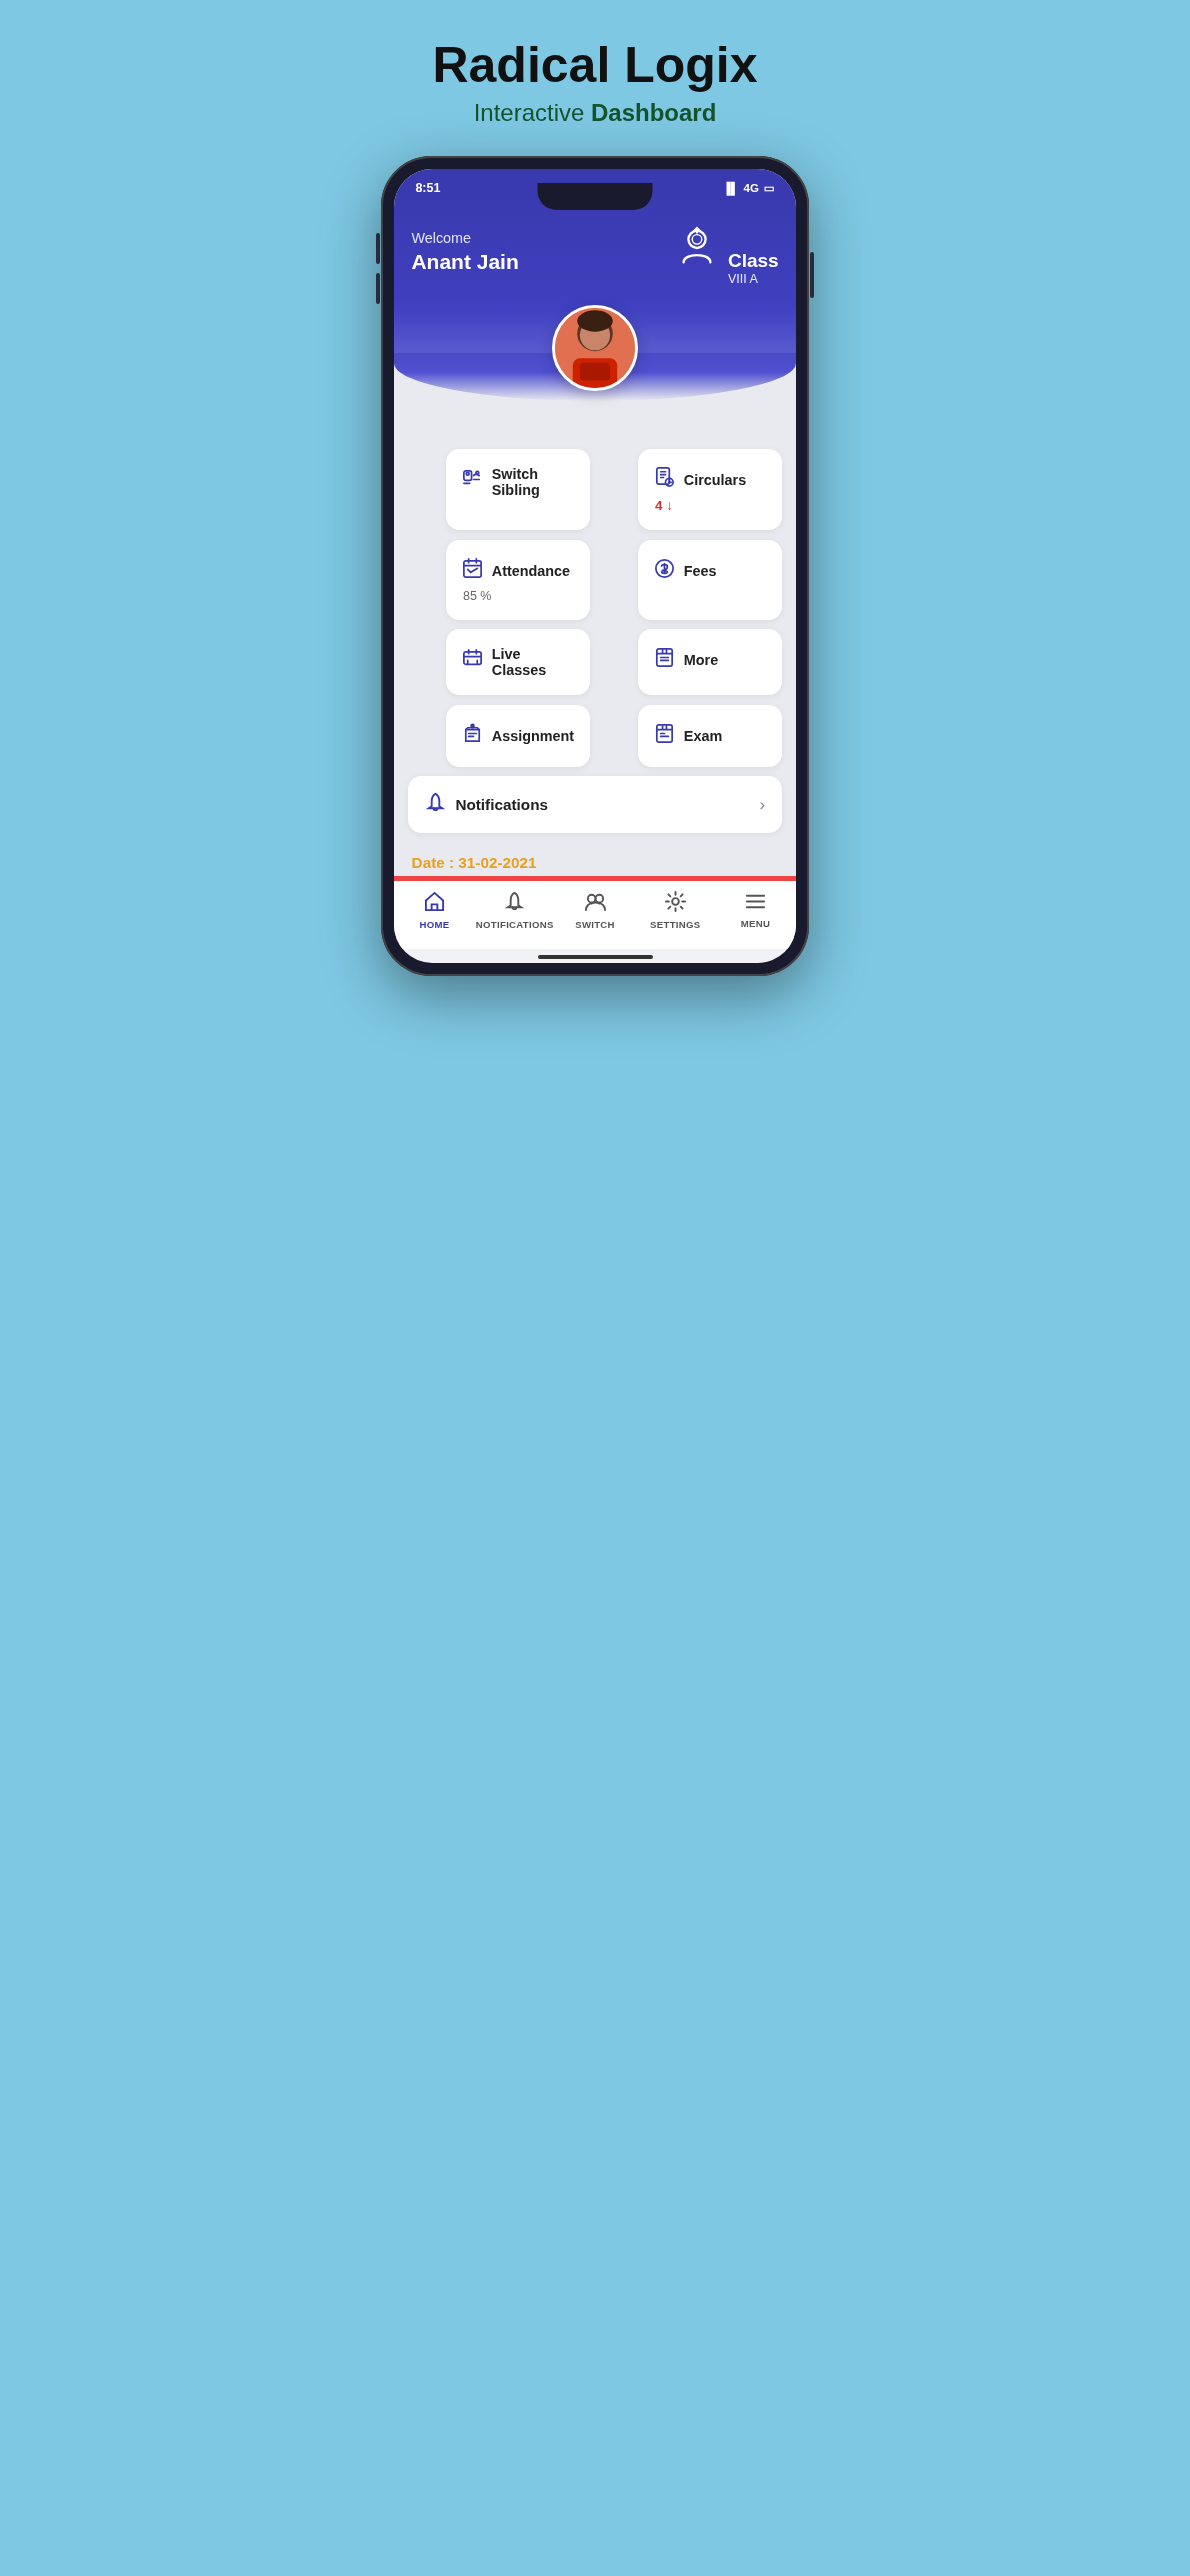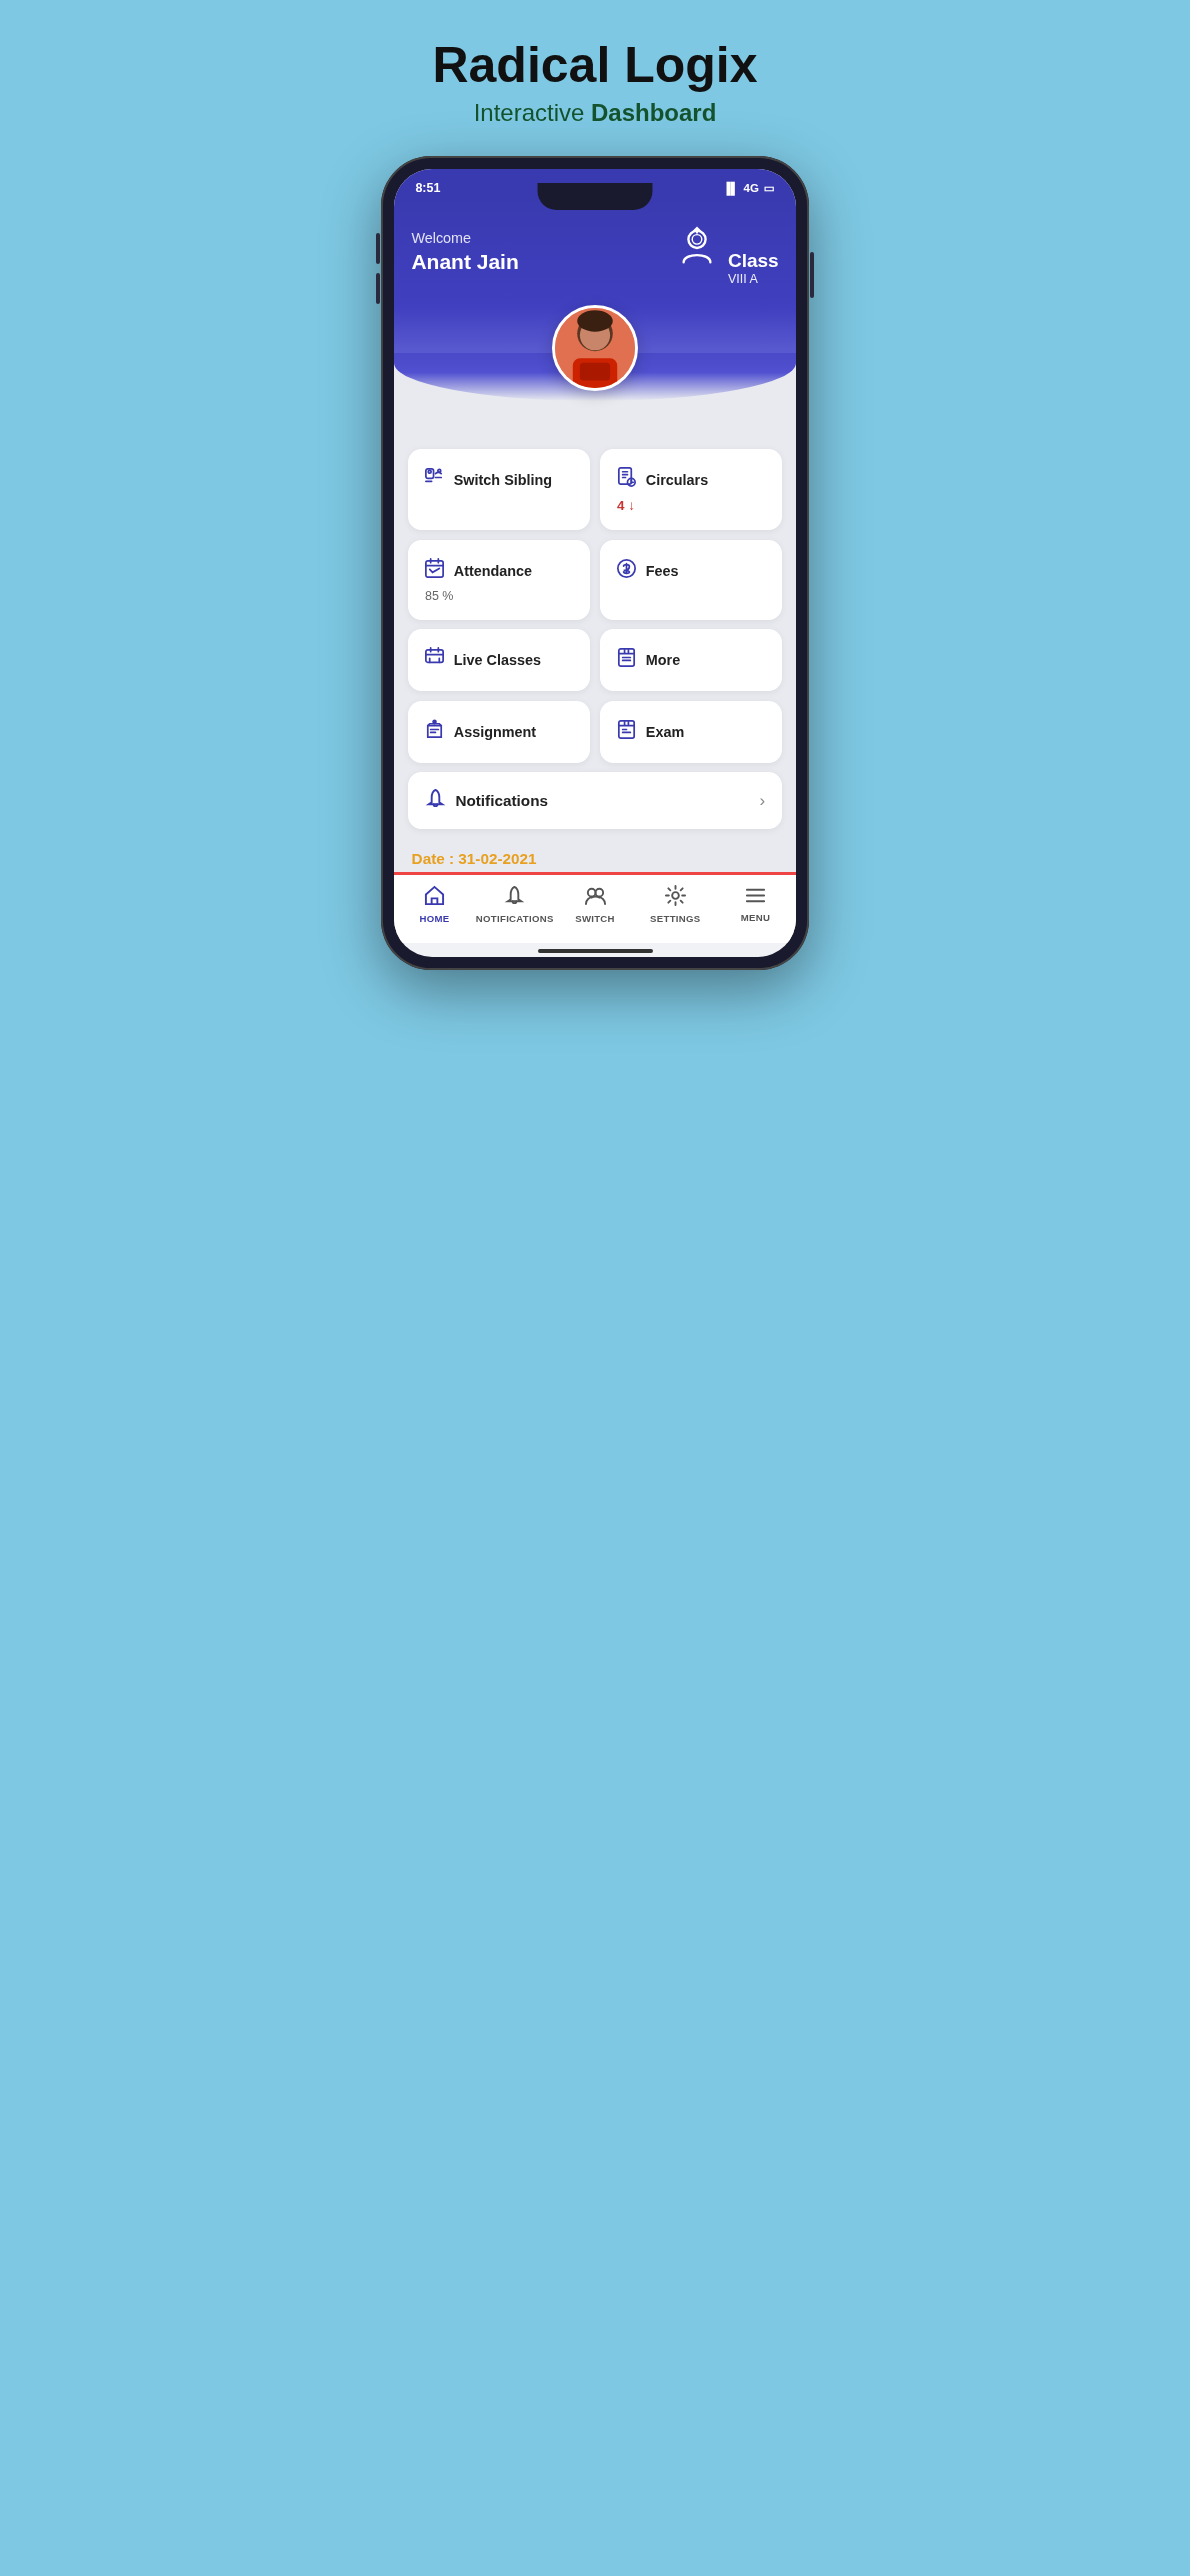--- a/index.html
+++ b/index.html
@@ -159,20 +159,21 @@
     }
     .grid-card {
       background: white;
       border-radius: 13.4px;
       padding: 17px 15.3px;
       display: flex;
       flex-direction: column;
       gap: 3.8px;
       box-shadow: 0 1.9px 7.7px rgba(0,0,0,0.06);
       cursor: pointer;
+      margin-left: 38px;
     }
     .card-icon-row {
       display: flex;
       align-items: center;
       gap: 7.7px;
     }
     .card-icon {
       font-size: 21px;
       color: #3a3ab0;
     }
@@ -241,21 +242,21 @@
       font-weight: 600;
     }
 
     
     .bottom-nav {
       background: white;
       display: flex;
       justify-content: space-around;
       align-items: center;
       padding: 9.6px 0 19px;
-      border-top: 3px solid #ef4444;
+      border-top: 5px solid #ef4444;
     }
     .nav-item {
       display: flex;
       flex-direction: column;
       align-items: center;
       gap: 2.9px;
       cursor: pointer;
       flex: 1;
     }
     .nav-icon {

